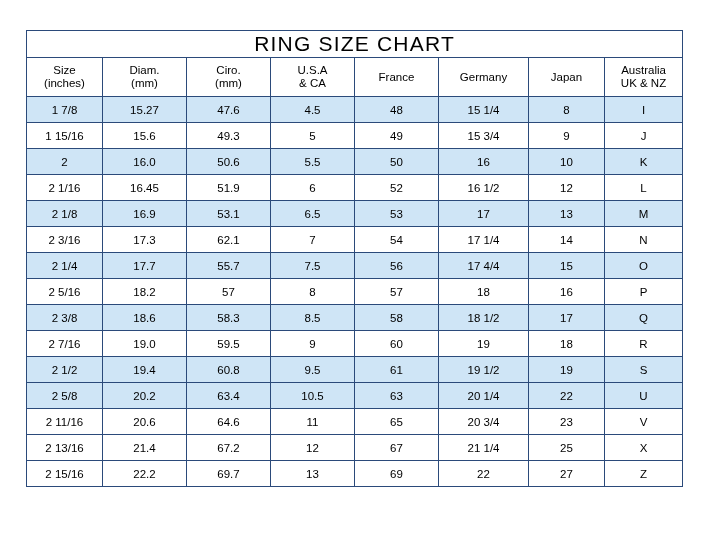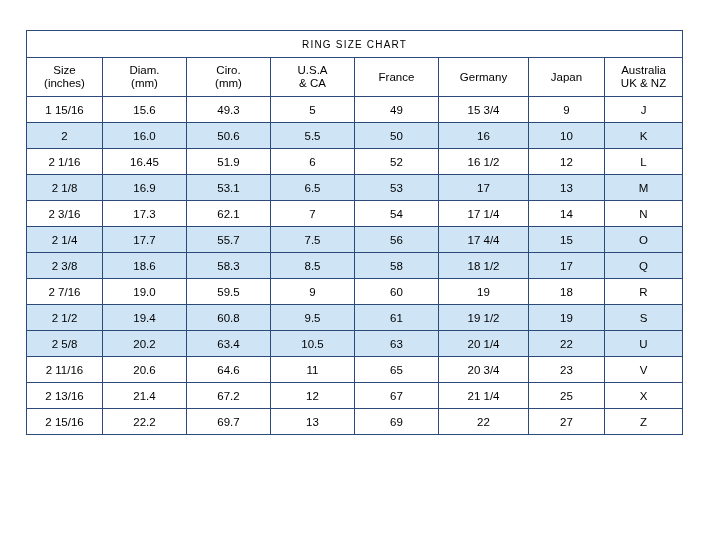--- a/index.html
+++ b/index.html
@@ -36,21 +36,21 @@
   table.ring-chart td,
   table.ring-chart th {
     border: 1px solid #2b4a7a;
     text-align: center;
     vertical-align: middle;
     font-weight: normal;
     padding: 0;
   }
   .title-cell {
     height: 26px;
-    font-size: 10px;
+    font-size: 21px;
     letter-spacing: 1.2px;
     font-weight: bold;
     background: #ffffff;
     color: #000000;
   }
   .head-cell {
     height: 38px;
     font-size: 11.5px;
     line-height: 13px;
     background: #ffffff;
@@ -122,20 +122,30 @@
           </td>
           <td class="head-cell">
             <span class="l1">Japan</span>
           </td>
           <td class="head-cell">
             <span class="l1">Australia</span>
             <span class="l2">UK &amp; NZ</span>
           </td>
         </tr>
 
+        <tr class="shaded">
+          <td class="data-cell">1 7/8</td>
+          <td class="data-cell">15.27</td>
+          <td class="data-cell">47.6</td>
+          <td class="data-cell">4.5</td>
+          <td class="data-cell">48</td>
+          <td class="data-cell">15 1/4</td>
+          <td class="data-cell">8</td>
+          <td class="data-cell">I</td>
+        </tr>
         <tr class="plain">
           <td class="data-cell">1 15/16</td>
           <td class="data-cell">15.6</td>
           <td class="data-cell">49.3</td>
           <td class="data-cell">5</td>
           <td class="data-cell">49</td>
           <td class="data-cell">15 3/4</td>
           <td class="data-cell">9</td>
           <td class="data-cell">J</td>
         </tr>
@@ -182,20 +192,30 @@
         <tr class="shaded">
           <td class="data-cell">2 1/4</td>
           <td class="data-cell">17.7</td>
           <td class="data-cell">55.7</td>
           <td class="data-cell">7.5</td>
           <td class="data-cell">56</td>
           <td class="data-cell">17 4/4</td>
           <td class="data-cell">15</td>
           <td class="data-cell">O</td>
         </tr>
+        <tr class="plain">
+          <td class="data-cell">2 5/16</td>
+          <td class="data-cell">18.2</td>
+          <td class="data-cell">57</td>
+          <td class="data-cell">8</td>
+          <td class="data-cell">57</td>
+          <td class="data-cell">18</td>
+          <td class="data-cell">16</td>
+          <td class="data-cell">P</td>
+        </tr>
         <tr class="shaded">
           <td class="data-cell">2 3/8</td>
           <td class="data-cell">18.6</td>
           <td class="data-cell">58.3</td>
           <td class="data-cell">8.5</td>
           <td class="data-cell">58</td>
           <td class="data-cell">18 1/2</td>
           <td class="data-cell">17</td>
           <td class="data-cell">Q</td>
         </tr>

